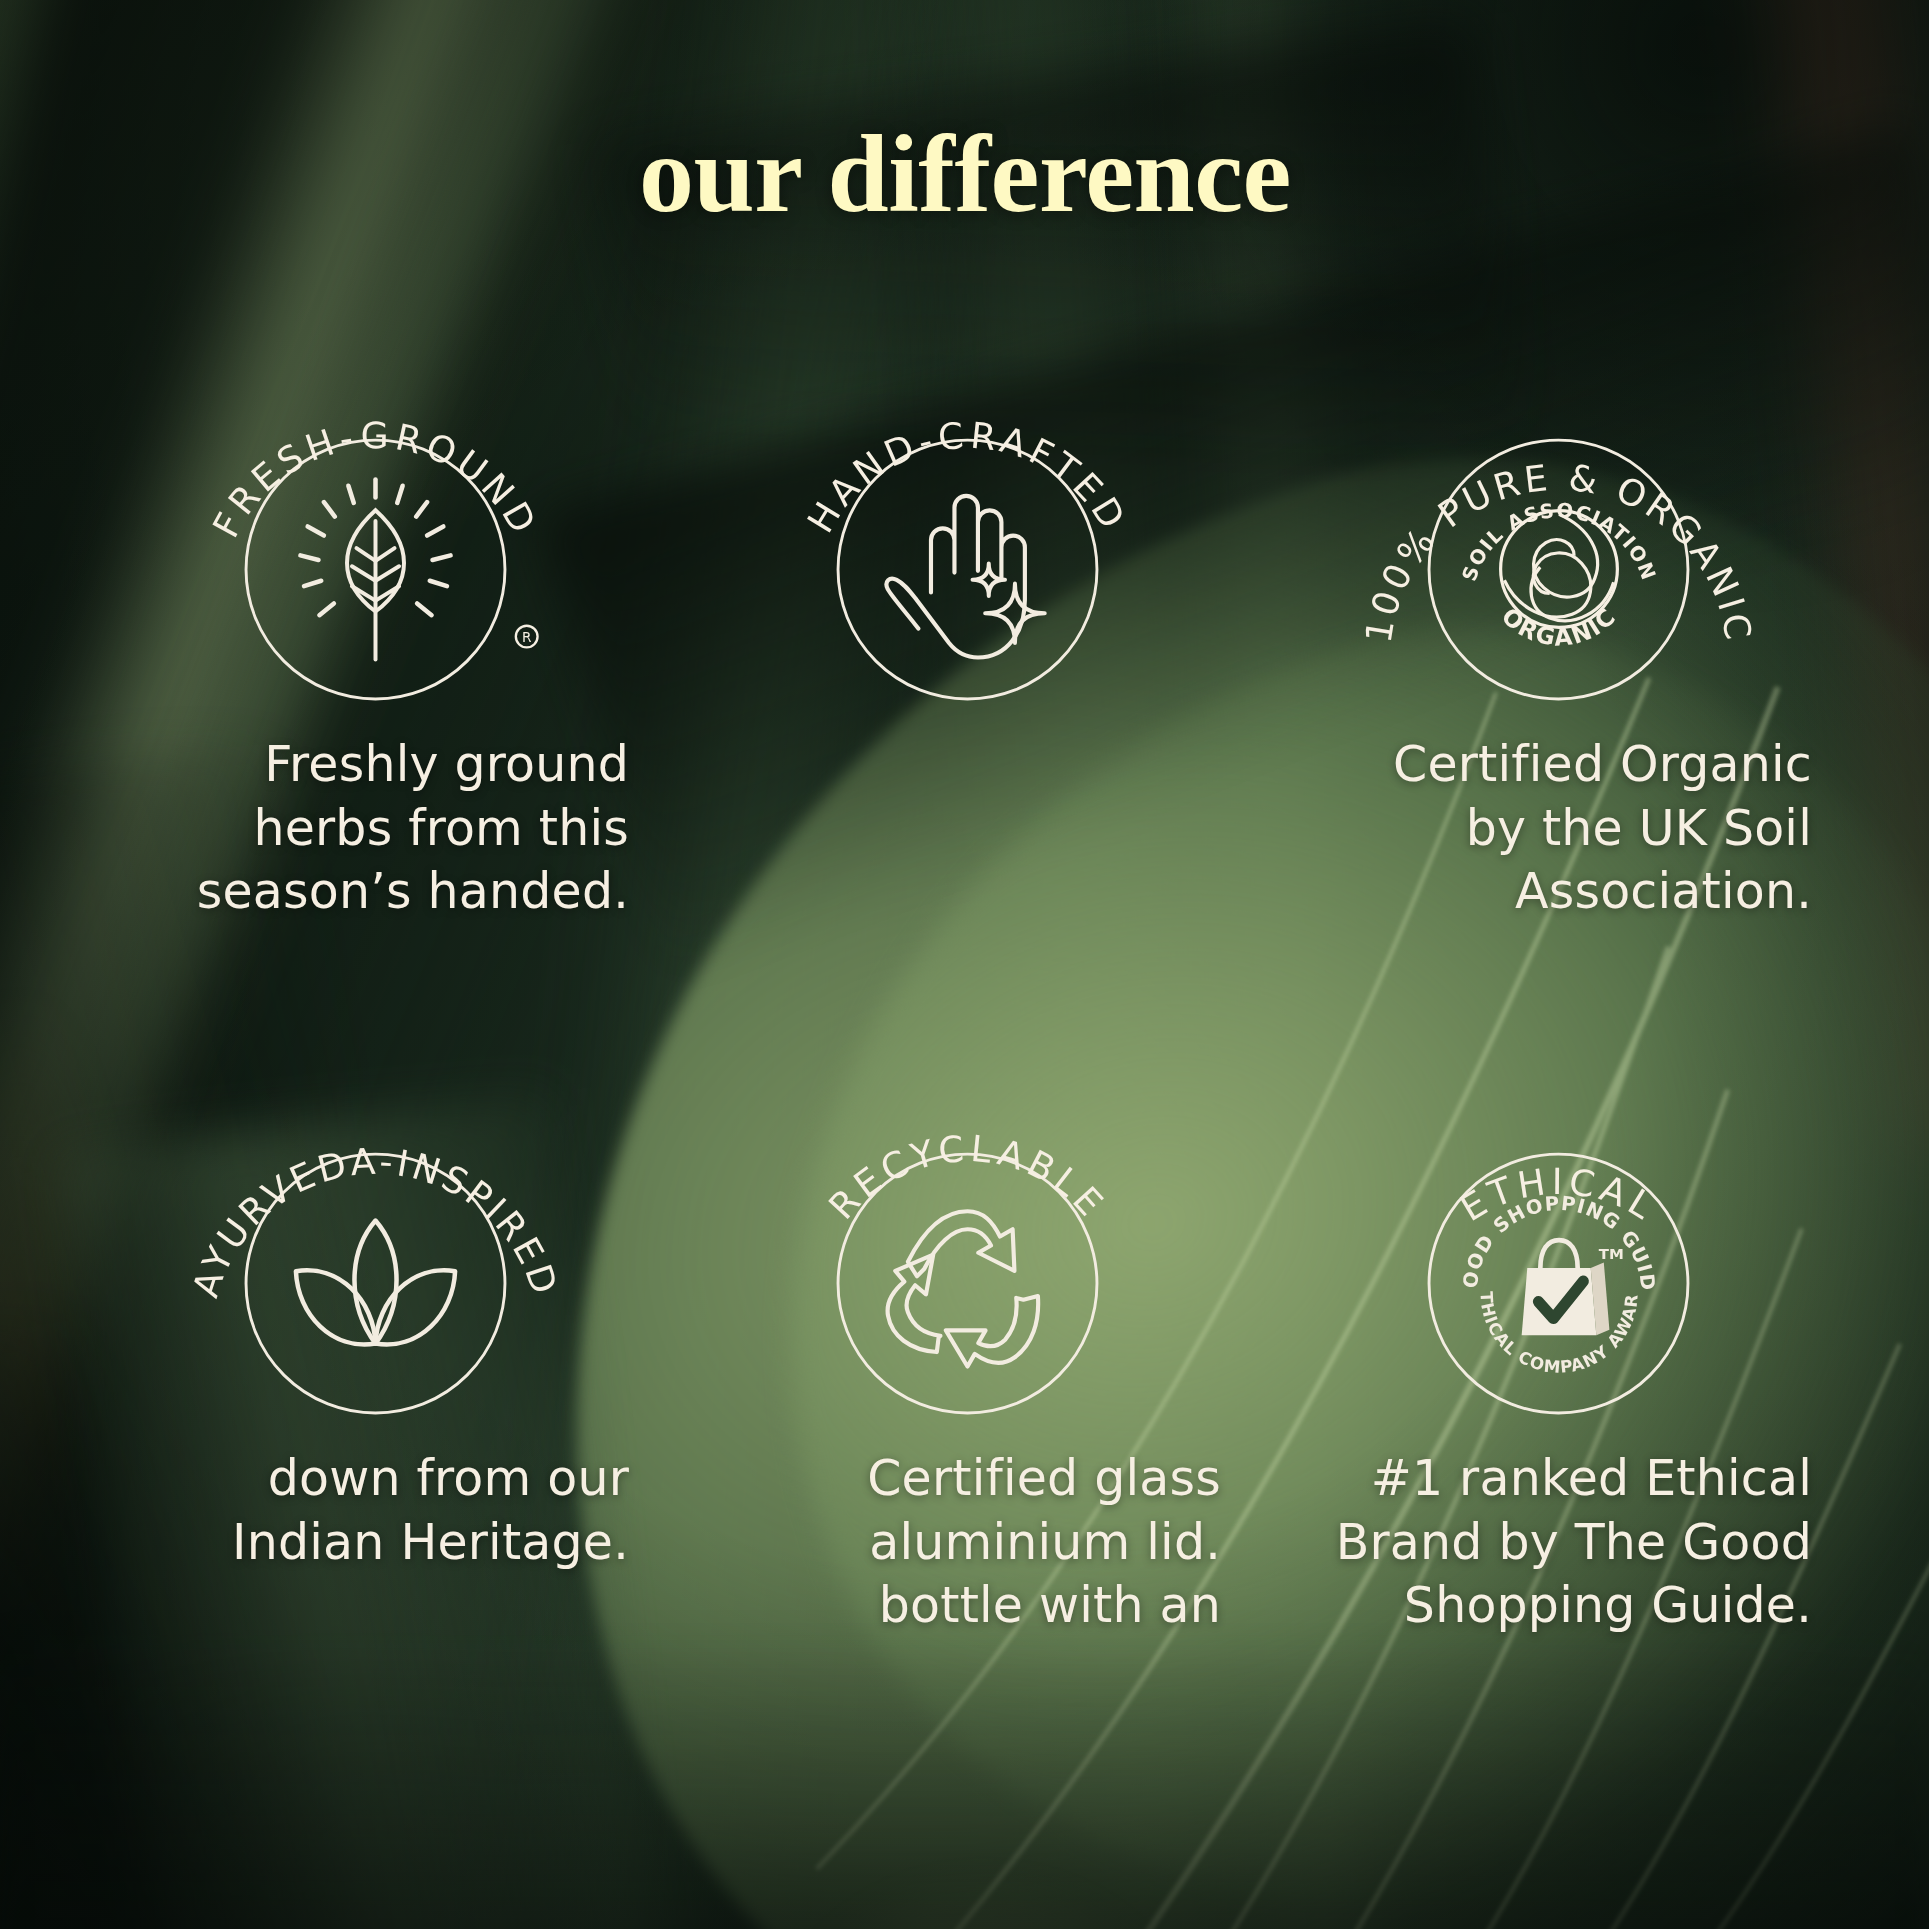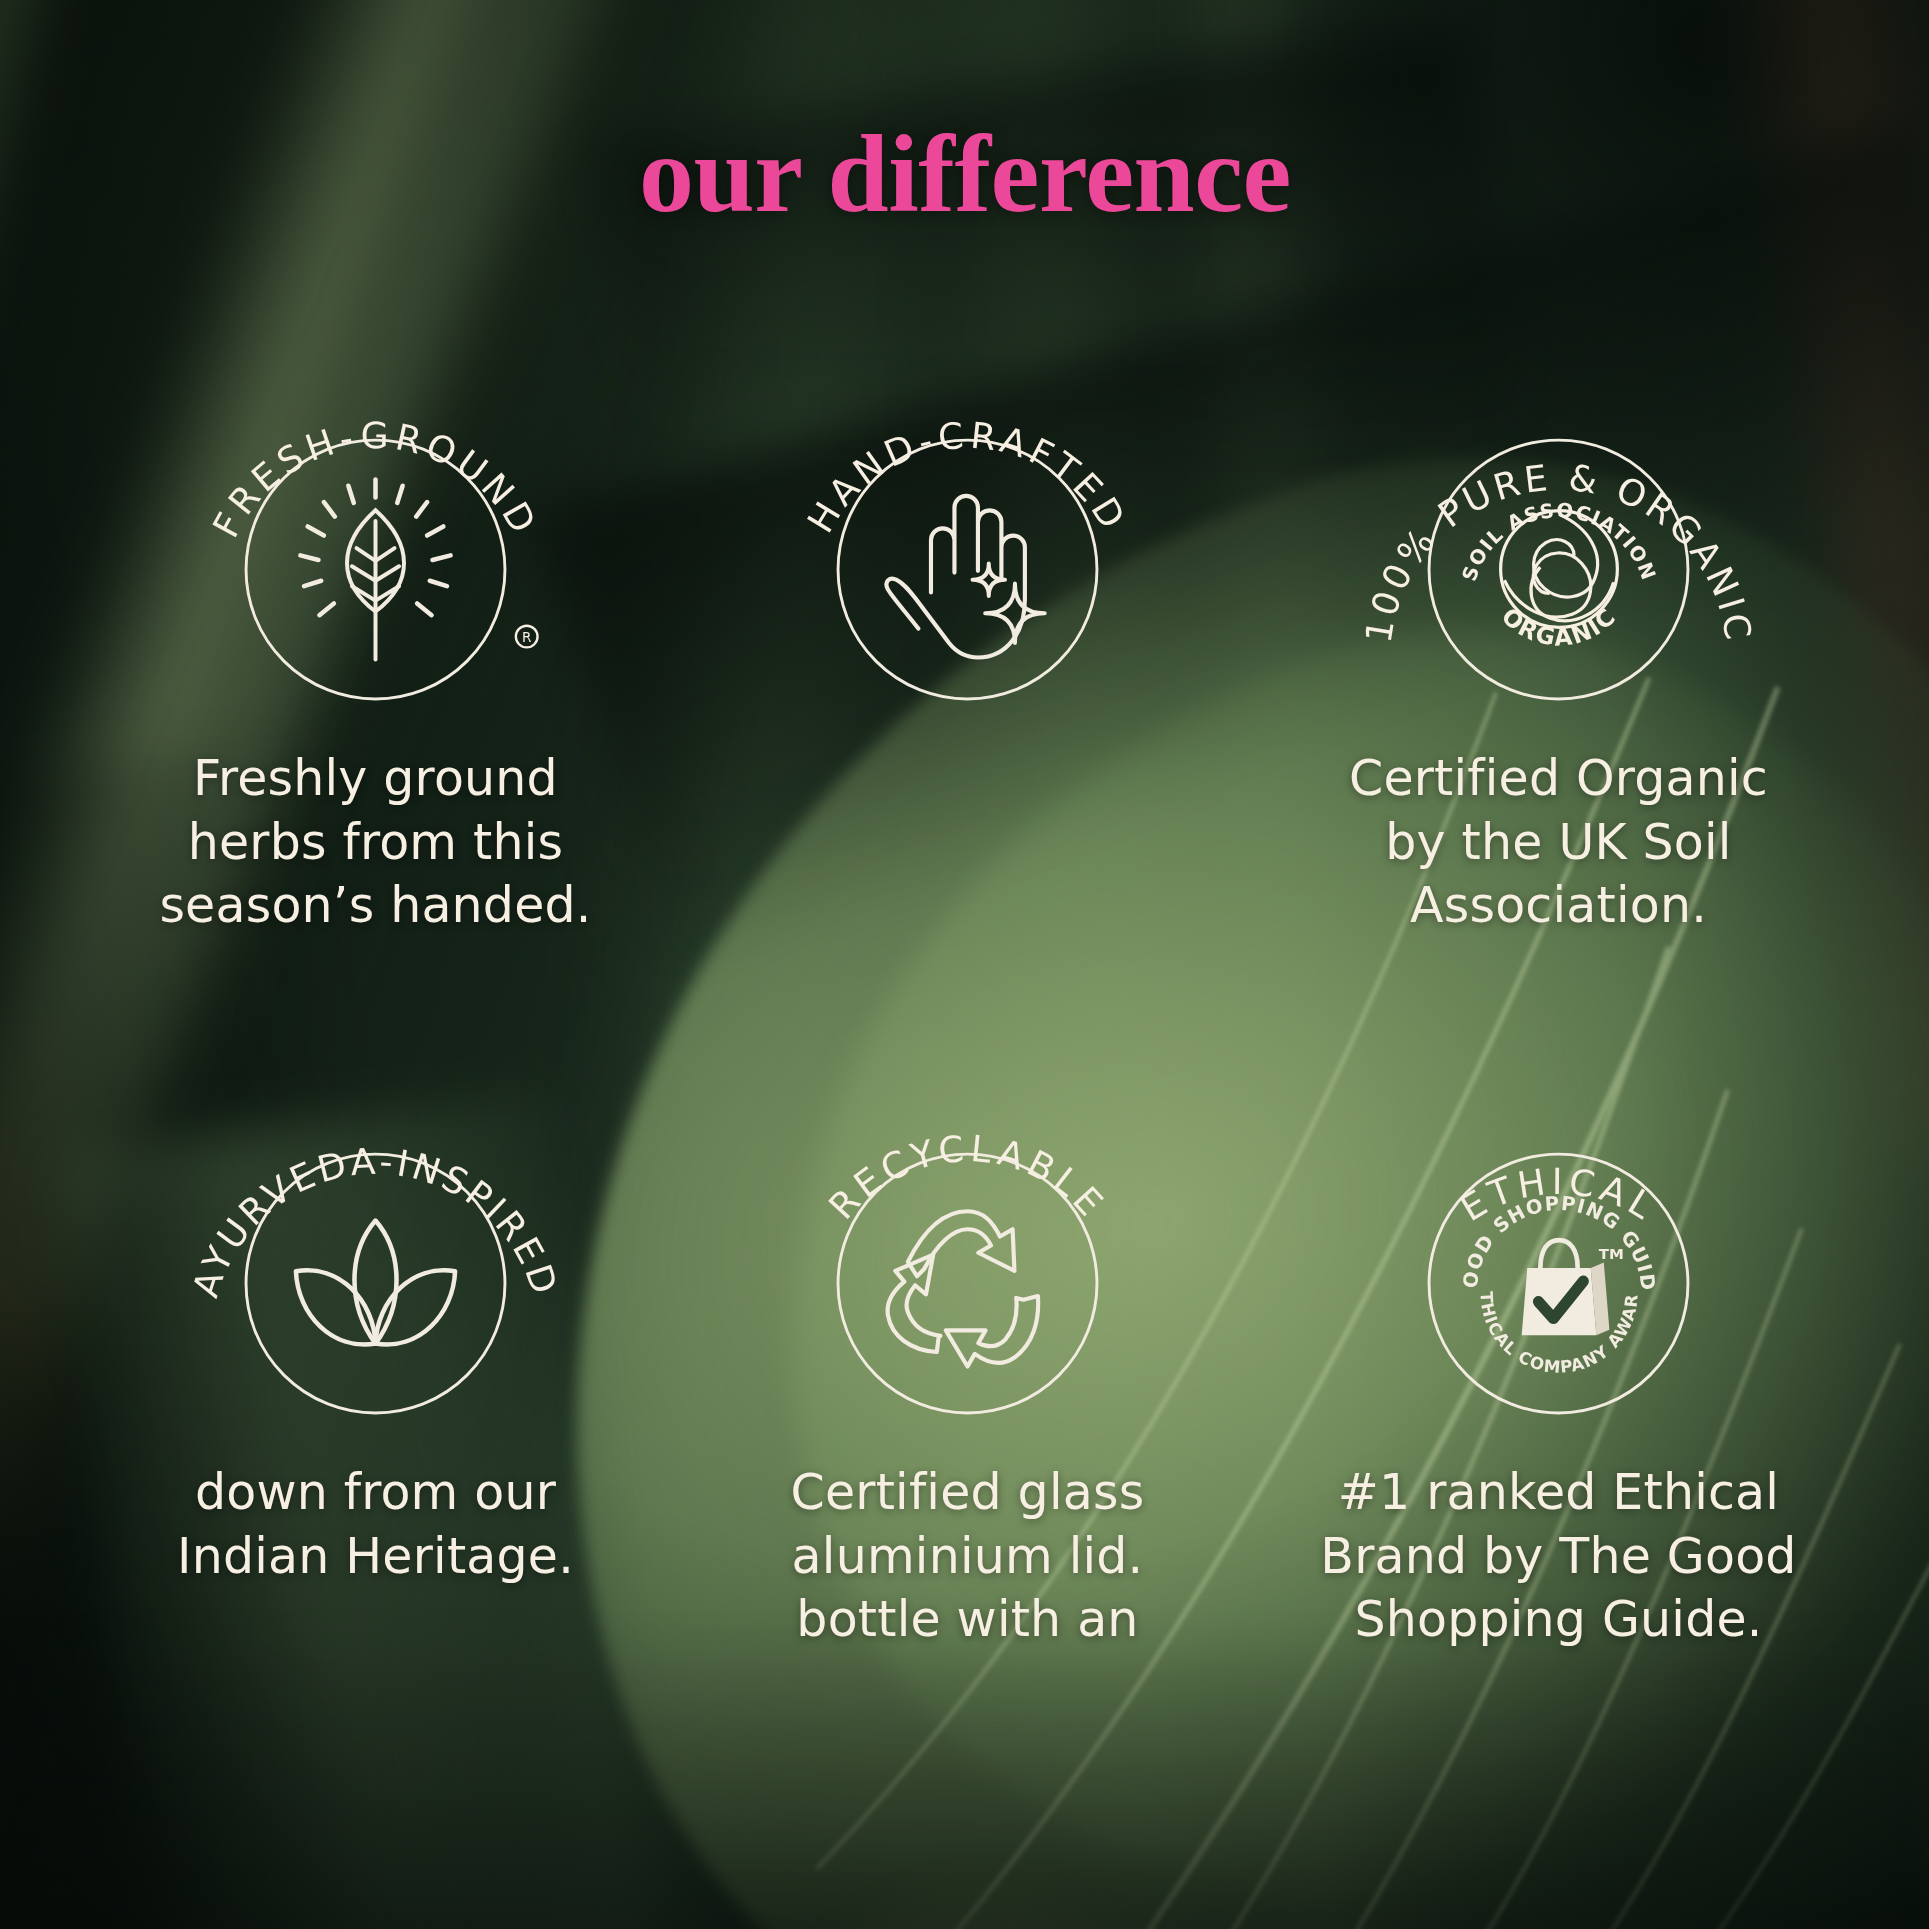--- a/index.html
+++ b/index.html
@@ -141,21 +141,21 @@
   }
 
   
   #content { position:absolute; inset:0; z-index:2; }
 
   .page-title {
     position:absolute; top:119px; left:0; width:100%;
     text-align:center;
     font-family:"Liberation Serif", serif;
     font-size:110px; line-height:1;
-    color:#ec4899;
+    color:#fef9c3;
     letter-spacing:-0.5px;
     text-shadow:0 1.8px 16.3px rgba(0,0,0,.42);
   }
 
   .grid {
     position:absolute; left:0; top:0; width:100%;
   }
   .cell { position:absolute; width:507px; }
   .cell.c0 { left:122px; }
   .cell.c1 { left:714px; }
@@ -168,22 +168,22 @@
 
   .icon-wrap {
     position:absolute; left:50%; top:234px;
     transform:translate(-50%,-50%);
     width:226px; height:226px;
     display:flex; align-items:center; justify-content:center;
   }
   .icon-wrap svg { display:block; overflow:visible; }
 
   .caption {
-    position:absolute; left:0; top:412px; width:100%;
-    text-align:center;
+    position:absolute; left:0; top:398px; width:100%;
+    text-align:right;
     font-family:"DejaVu Sans", sans-serif;
     font-size:49px;
     line-height:1.30;
     color:#f6efe2;
     letter-spacing:0.2px;
     text-shadow:0 1.8px 9px rgba(0,0,0,.40);
   }
 
   
   .soil-logo { width:226px; height:226px; }

